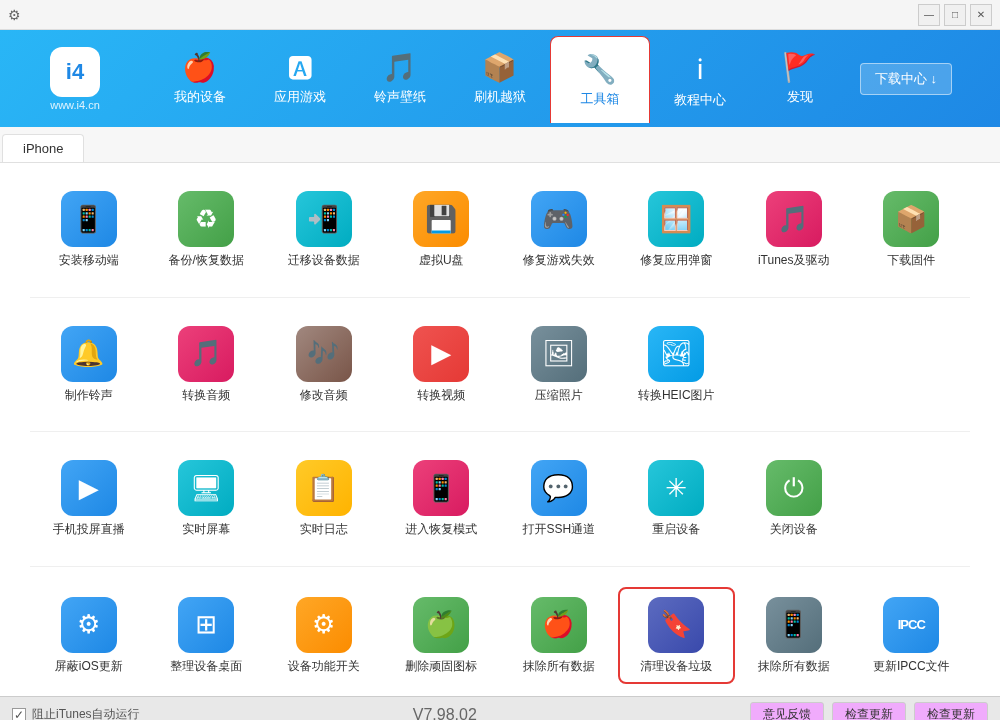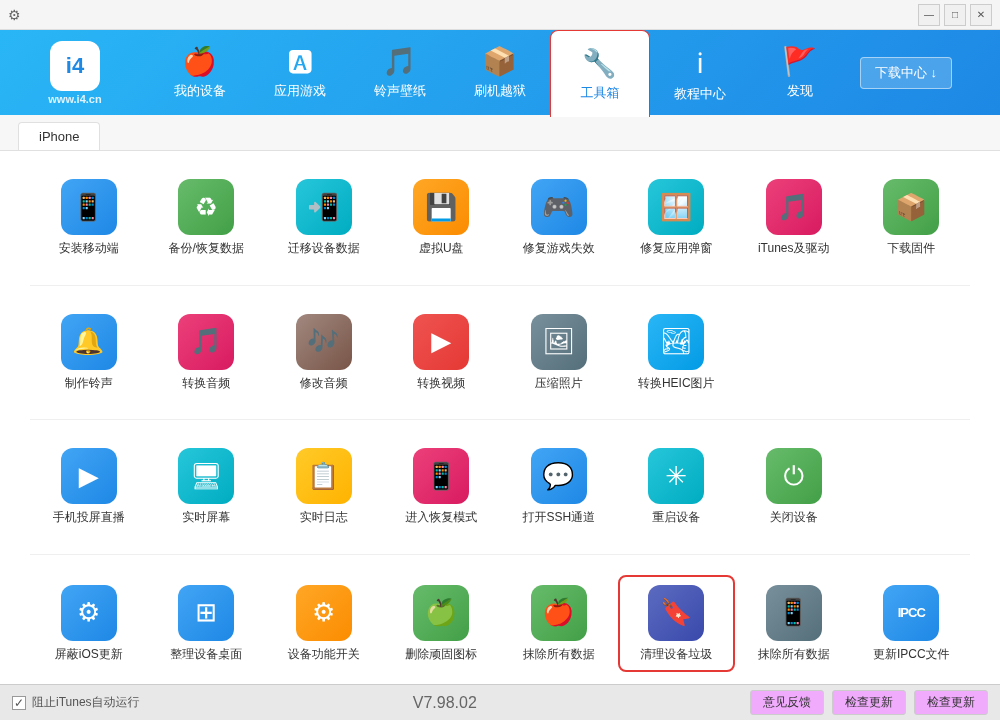--- a/index.html
+++ b/index.html
@@ -14,42 +14,42 @@
       justify-content: space-between;
       padding: 0 8px;
       border-bottom: 1px solid #ddd;
     }
     .title-bar-left { display: flex; align-items: center; gap: 6px; font-size: 12px; color: #666; }
     .title-bar-controls { display: flex; gap: 4px; }
     .title-btn { width: 22px; height: 22px; border: 1px solid #ccc; background: #f0f0f0; cursor: pointer; display: flex; align-items: center; justify-content: center; font-size: 10px; color: #555; }
 
     
     .header {
-      height: 85px;
+      height: 97px;
       background: linear-gradient(135deg, #29b6f6 0%, #1e88e5 100%);
       display: flex;
       align-items: center;
       padding: 0 10px;
     }
     .logo {
       width: 130px;
       display: flex;
       flex-direction: column;
       align-items: center;
       justify-content: center;
       color: white;
     }
     .logo-icon {
       width: 50px; height: 50px;
       background: white;
       border-radius: 12px;
       display: flex; align-items: center; justify-content: center;
       font-size: 22px; font-weight: bold; color: #1e88e5;
     }
-    .logo-url { font-size: 11px; color: rgba(255,255,255,0.85); margin-top: 2px; font-weight: bold; }
+    .logo-url { font-size: 11px; color: rgba(255,255,255,0.85); margin-top: 2px; }
     .nav-items { display: flex; flex: 1; justify-content: center; gap: 0; }
     .nav-item {
       display: flex; flex-direction: column; align-items: center; justify-content: center;
       width: 100px; height: 85px; cursor: pointer; color: white;
       position: relative; transition: background 0.2s;
     }
     .nav-item.active {
       background: white;
       border-radius: 8px 8px 0 0;
       color: #1e88e5;
@@ -68,21 +68,21 @@
       cursor: pointer; font-size: 13px; display: flex; align-items: center; gap: 4px;
     }
 
     
     .device-tab-bar {
       height: 36px;
       background: #f7f7f7;
       border-bottom: 1px solid #e0e0e0;
       display: flex;
       align-items: flex-end;
-      padding-left: 18px;
+      padding-left: 2px;
     }
     .device-tab {
       padding: 6px 20px; background: white;
       border: 1px solid #e0e0e0; border-bottom: none;
       font-size: 13px; color: #333; cursor: pointer;
       border-radius: 4px 4px 0 0;
     }
 
     
     .main-content {

